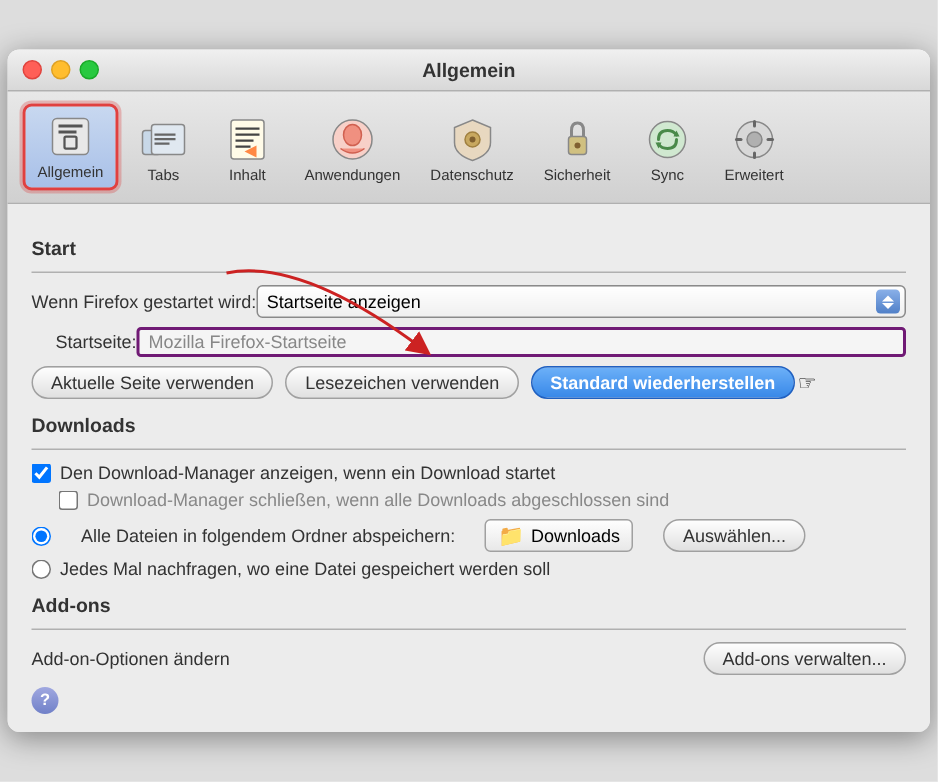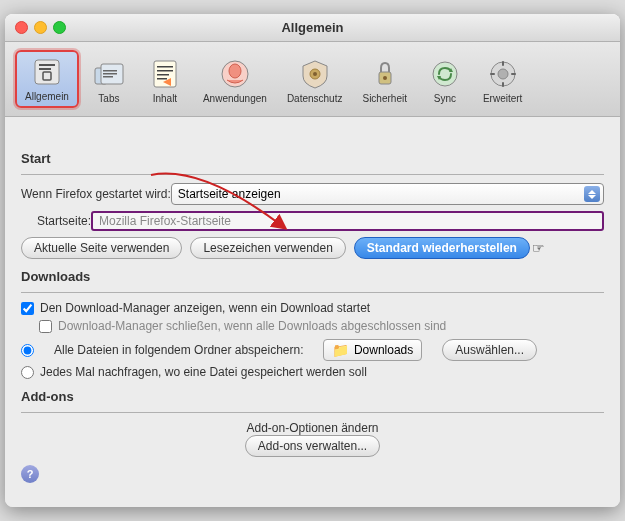--- a/index.html
+++ b/index.html
@@ -84,21 +84,21 @@
       display: flex;
       align-items: center;
       justify-content: center;
       font-size: 22px;
     }
     .toolbar-label {
       font-size: 10px;
       color: #333;
     }
     .content {
-      padding: 24px 16px;
+      padding: 12px 16px;
       background: #ececec;
     }
     .section-title {
       font-size: 13px;
       font-weight: bold;
       color: #333;
       margin-bottom: 8px;
       margin-top: 10px;
     }
     .section-divider {
@@ -433,21 +433,21 @@
 
       <div class="radio-row">
         <input type="radio" name="saveLocation" style="">
         <span class="checkbox-label">Jedes Mal nachfragen, wo eine Datei gespeichert werden soll</span>
       </div>
     </div>
 
     <div style="margin-top:10px;">
       <div class="section-title">Add-ons</div>
       <hr class="section-divider">
-      <div class="form-row" style="justify-content:space-between;flex-direction:column;">
+      <div class="form-row" style="justify-content:space-between;">
         <span class="checkbox-label">Add-on-Optionen ändern</span>
         <button class="btn">Add-ons verwalten...</button>
       </div>
     </div>
 
     <div class="help-icon">?</div>
 
   </div>
 </div>
 

